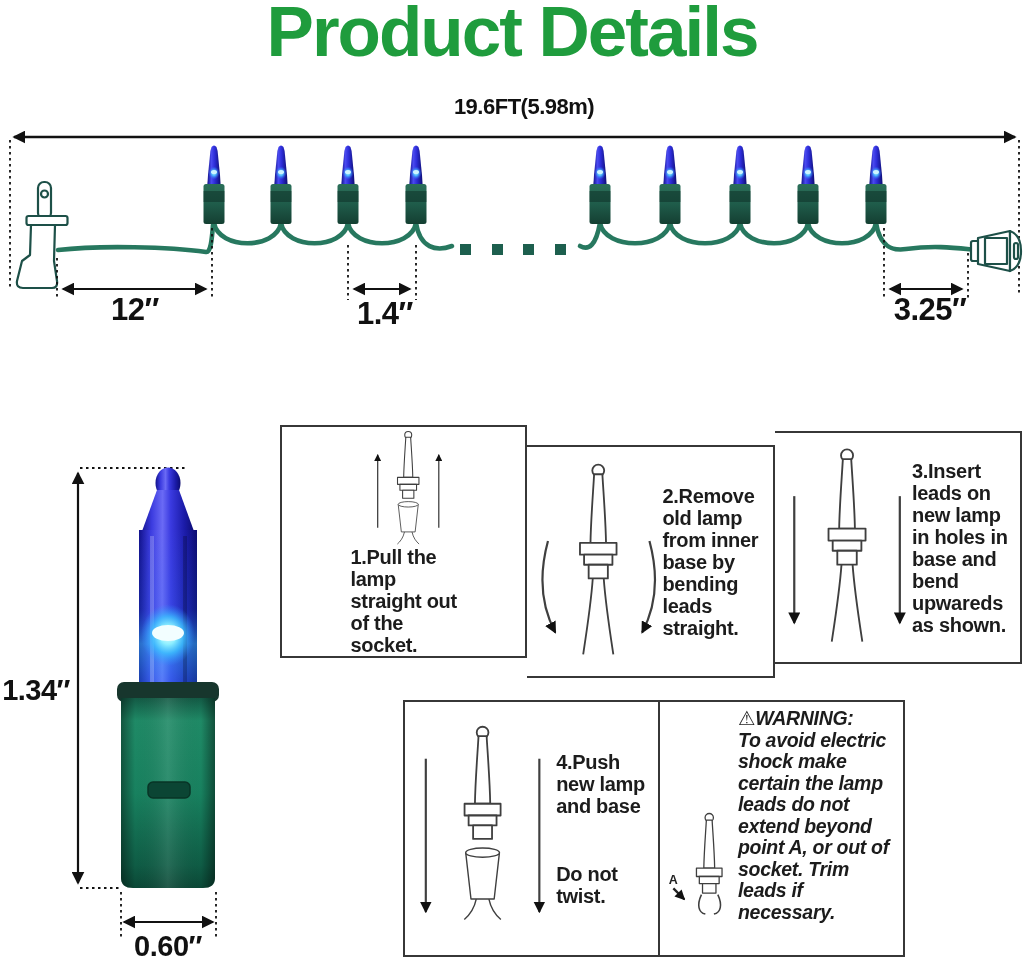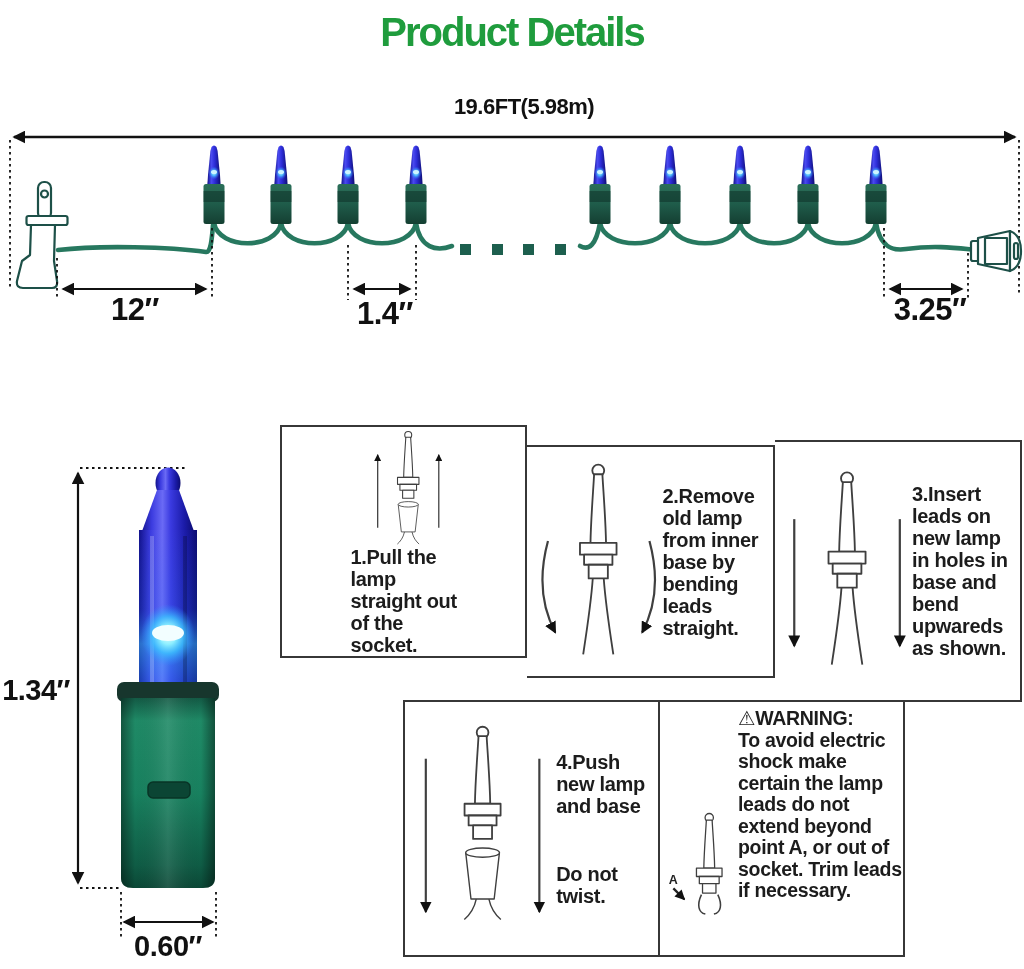--- a/index.html
+++ b/index.html
@@ -3,56 +3,57 @@
 <meta charset="utf-8">
 <style>
   html,body{margin:0;padding:0;background:#ffffff;}
   .stage{
     position:relative;width:1024px;height:969px;background:#ffffff;
     font-family:"Liberation Sans","DejaVu Sans",sans-serif;overflow:hidden;
   }
   .abs{position:absolute;}
   .page-title{
     left:0;top:0;width:1024px;text-align:center;
-    font-size:40px;font-weight:800;letter-spacing:-2px;color:#1f9c3d;
+    font-size:71px;font-weight:800;letter-spacing:-2px;color:#1f9c3d;
     line-height:64px;
   }
   .dim-label{
     color:#111;font-weight:700;text-align:center;letter-spacing:-0.5px;
   }
   .total-label{left:364px;top:94px;width:320px;font-size:22px;}
   .lbl-12{left:70px;top:292px;width:130px;font-size:31px;}
   .lbl-22{left:330px;top:296px;width:110px;font-size:31px;}
   .lbl-325{left:865px;top:292px;width:130px;font-size:31px;}
   .lbl-height{left:0px;top:674px;width:70px;font-size:29px;text-align:right;}
   .lbl-width{left:118px;top:930px;width:100px;font-size:29px;text-align:center;}
   .panel{
     position:absolute;border:2px solid #373737;background:#fff;
     box-sizing:border-box;display:flex;align-items:center;
   }
   .p1{left:280px;top:425px;width:247px;height:233px;flex-direction:column;}
   .p2{left:527px;top:425px;width:248px;height:233px;border-left:none;margin-top:20px;}
-  .p3{left:775px;top:440px;width:247px;height:262px;border-left:none;}
+  .p3{left:775px;top:431px;width:247px;height:233px;border-left:none;}
   .p4{left:403px;top:700px;width:257px;height:257px;}
   .pw{left:660px;top:700px;width:245px;height:257px;border-left:none;}
   .step-text{
     font-size:20px;font-weight:700;line-height:22px;color:#1c1c1c;
     letter-spacing:-0.3px;
   }
   .t1{width:108px;margin-left:2px;}
   .t2{width:112px;margin-left:2px;}
   .t3{width:108px;margin-left:2px;}
   .t4{width:104px;margin-left:6px;}
   .gap-par{margin-top:46px;}
   .warn-wrap{position:relative;width:100%;height:100%;}
   .warn-figure{position:absolute;left:4px;top:88px;}
   .warn-text{
     position:absolute;left:78px;top:6px;width:164px;
     font-size:19.5px;font-weight:700;line-height:21.5px;color:#1c1c1c;
     letter-spacing:-0.3px;
+    font-style:italic;
   }
   .warn-head{white-space:nowrap;}
   svg{display:block;}
   .figsvg{margin-left:10px;}
 </style>
 </head>
 <body>
 
 <div class="stage">
 

